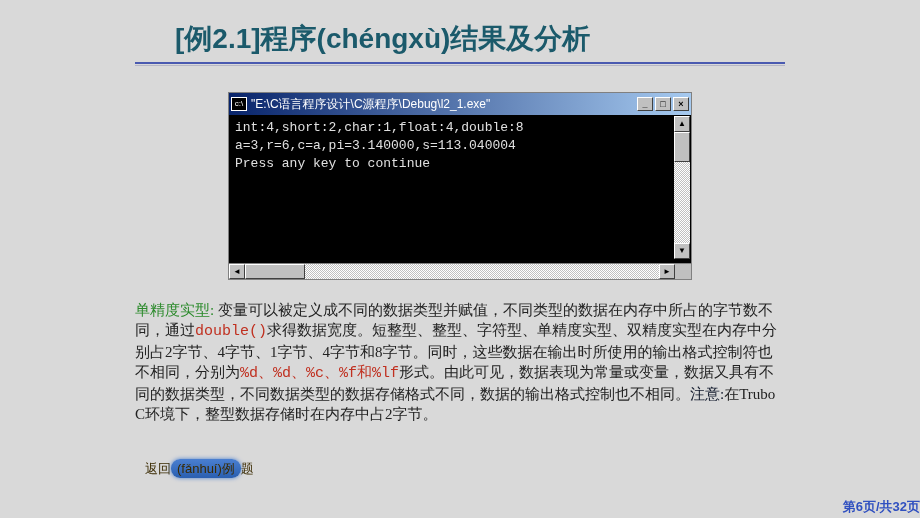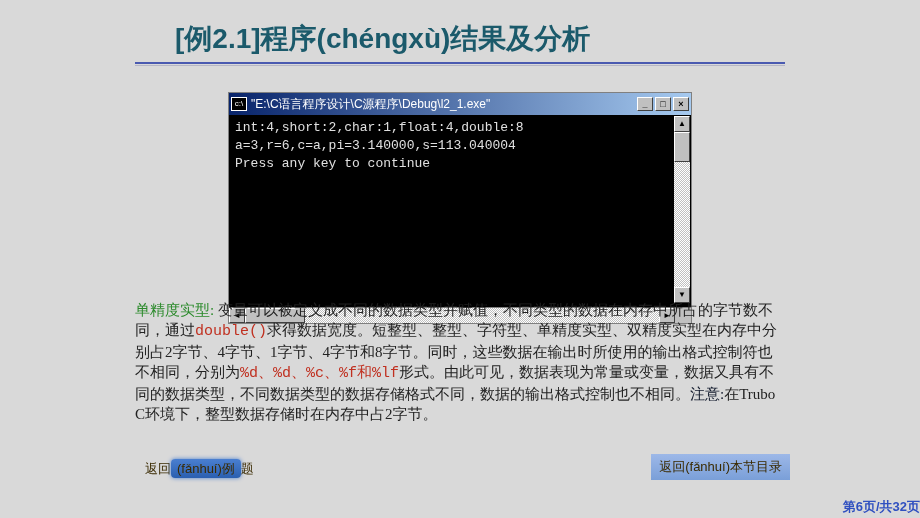--- a/index.html
+++ b/index.html
@@ -79,21 +79,21 @@
       color: #000;
       font-family: Arial;
       font-weight: bold;
     }
     .console-body {
       background: #000;
       color: #e0e0e0;
       font-family: "Courier New", monospace;
       font-size: 13px;
       padding: 4px 6px;
-      height: 192px;
+      height: 148px;
       white-space: pre;
       line-height: 18px;
     }
     .console-scrollbar {
       position: absolute;
       right: 1px;
       top: 23px;
       bottom: 20px;
       width: 16px;
       background: #c0c0c0;
@@ -158,21 +158,21 @@
     .code-red { color: #c03020; font-family: "Courier New", monospace; }
     .nav-left {
       position: absolute;
       bottom: 40px;
       left: 145px;
       font-size: 13px;
       color: #3a2a00;
     }
     .nav-left .pill {
       background: linear-gradient(#4a7fd0, #2a5fb0);
-      border-radius: 4px;
+      border-radius: 9px;
       padding: 2px 6px;
       box-shadow: 0 0 4px #4a7fd0;
     }
     .nav-right {
       position: absolute;
       bottom: 38px;
       right: 130px;
       font-size: 13px;
       color: #3a2a00;
       background: linear-gradient(#9db8e8, #7a9fd8);
@@ -227,17 +227,16 @@
 
   <div class="analysis">
     <span class="label-green">单精度实型:</span>
     <span>变量可以被定义成不同的数据类型并赋值，不同类型的数据在内存中所占的字节数不同，通过</span><span class="code-red">double()</span><span>求得数据宽度。短整型、整型、字符型、单精度实型、双精度实型在内存中分别占2字节、4字节、1字节、4字节和8字节。同时，这些数据在输出时所使用的输出格式控制符也不相同，分别为</span><span class="code-red">%d、%d、%c、%f和%lf</span><span>形式。由此可见，数据表现为常量或变量，数据又具有不同的数据类型，不同数据类型的数据存储格式不同，数据的输出格式控制也不相同。</span><span class="label-red">注意:</span><span>在Trubo C环境下，整型数据存储时在内存中占2字节。</span>
   </div>
 
   <div class="nav-left">
     <span>返回</span><span class="pill">(fǎnhuí)例</span><span>题</span>
   </div>
 
-  <div class="nav-right">返回(fǎnhuí)本节目录</div>
 
   <div class="footer">第6页/共32页</div>
 
 </div>
 
 </body></html>

